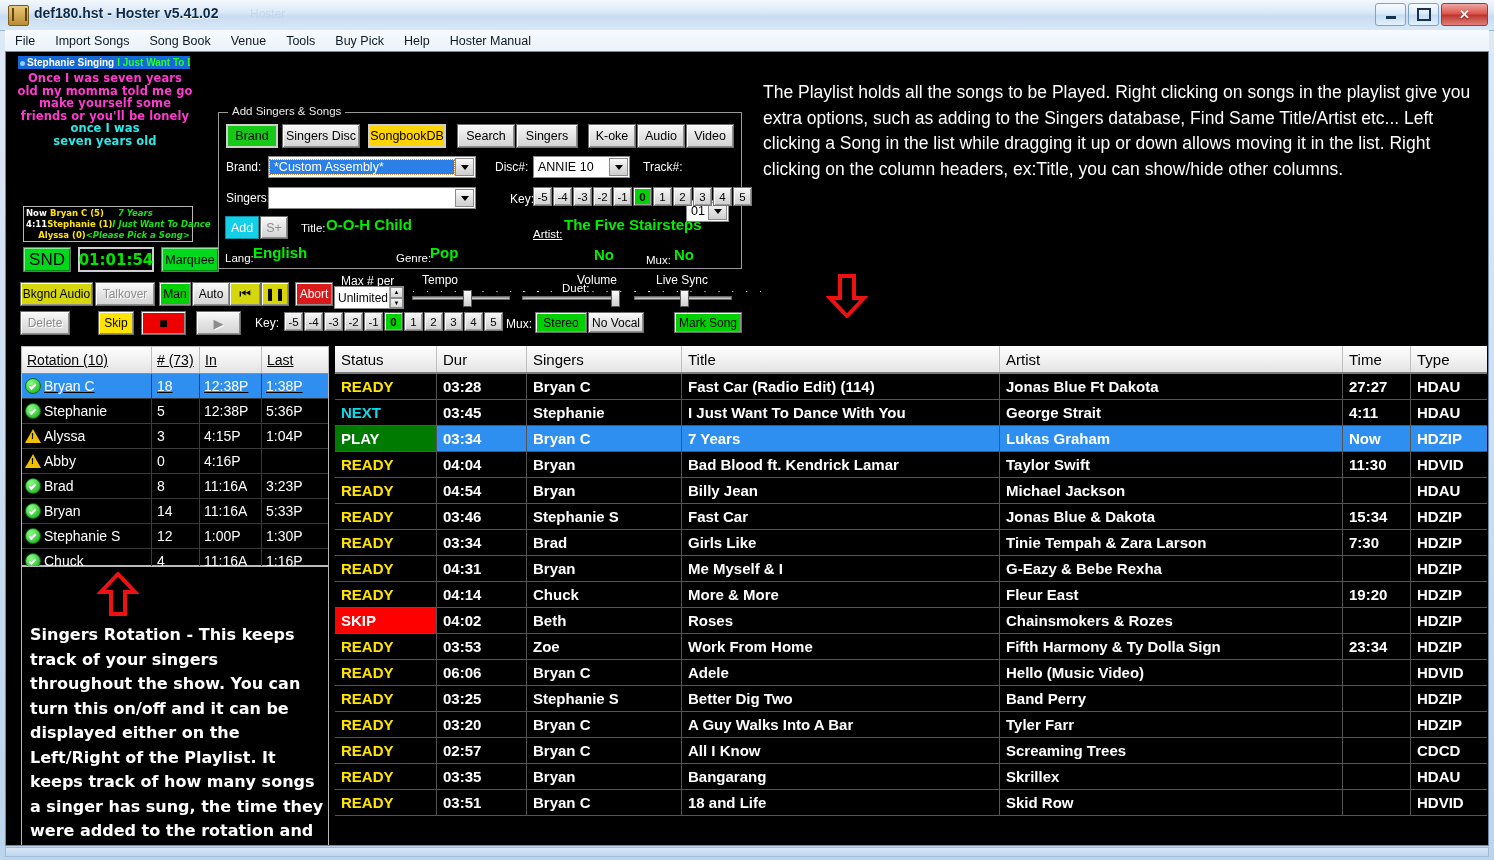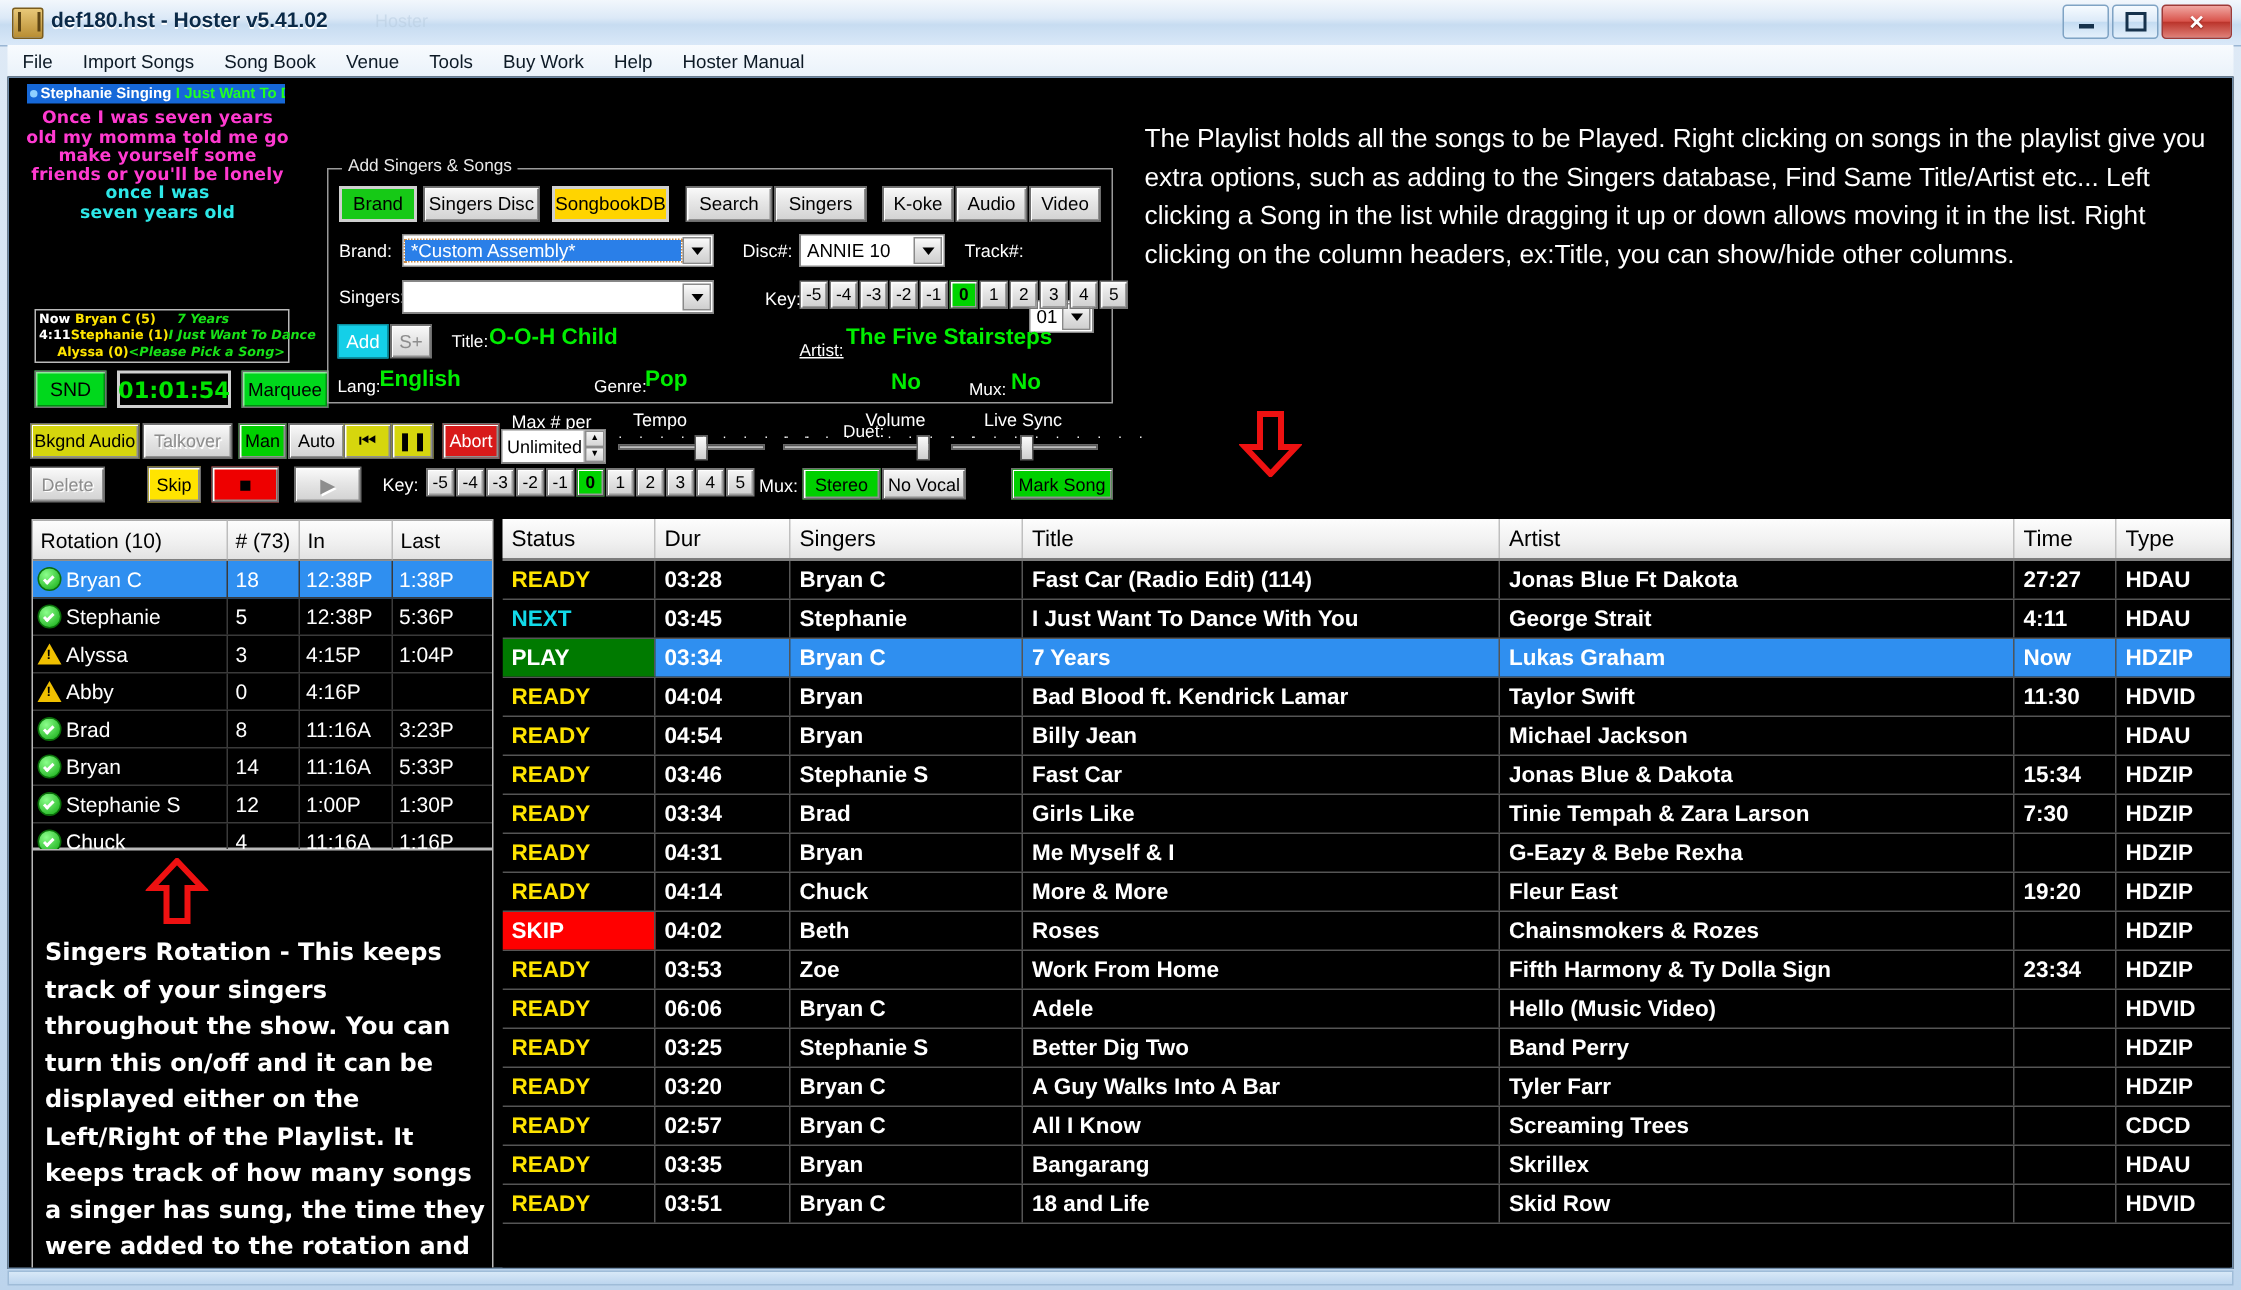--- a/index.html
+++ b/index.html
@@ -124,21 +124,21 @@
   
   .btn3d{
     border:1px solid #707070;
     box-shadow:inset 1px 1px 0 rgba(255,255,255,.55), inset -1px -1px 0 rgba(0,0,0,.35);
     box-sizing:border-box;
     display:flex;align-items:center;justify-content:center;
     font-size:12px;color:#000;
     background:linear-gradient(180deg,#f3f3f3 0%,#dcdcdc 50%,#c8c8c8 100%);
     cursor:default;user-select:none;
   }
-  .snd{position:absolute;left:17px;top:195px;width:48px;height:25px;background:#00d81c;font-weight:normal;font-size:13px;}
+  .snd{position:absolute;left:17px;top:195px;width:48px;height:25px;background:#00d81c;font-weight:normal;font-size:17px;}
   .clockbox{
     position:absolute;left:72px;top:195px;width:76px;height:25px;
     background:#000;border:2px solid #cfcfcf;box-sizing:border-box;
     display:flex;align-items:center;justify-content:center;
     color:#00e400;font-weight:bold;font-size:15px;
     font-family:"DejaVu Sans", sans-serif;
   }
   .marquee{position:absolute;left:155px;top:195px;width:58px;height:25px;background:#00d81c;font-size:12.5px;}
 
   
@@ -240,21 +240,21 @@
   }
   .spin .sb div{
     flex:1;background:linear-gradient(180deg,#f5f5f5,#d6d6d6);
     border:1px solid #8d8d8d;box-sizing:border-box;
     display:flex;align-items:center;justify-content:center;font-size:6px;
   }
 
   
   .rot{
     position:absolute;left:15px;top:294px;width:308px;height:220px;
-    border:1px solid #b9b9b9;box-sizing:border-box;background:#000;
+    border:1px solid #b9b9b9;box-sizing:border-box;background:#000;text-decoration:underline;
   }
   .rot-head{
     display:flex;height:26px;
     background:linear-gradient(180deg,#fdfdfd 0%,#efefef 60%,#e2e2e2 100%);
     border-bottom:1px solid #8e8e8e;
   }
   .rot-head div{
     font-size:14px;color:#000;display:flex;align-items:center;
     padding-left:5px;border-right:1px solid #bdbdbd;box-sizing:border-box;
   }
@@ -370,21 +370,21 @@
         </div>
     </div>
   </div>
 
   <div class="menubar">
     <div class="menu-item">File</div>
     <div class="menu-item">Import Songs</div>
     <div class="menu-item">Song Book</div>
     <div class="menu-item">Venue</div>
     <div class="menu-item">Tools</div>
-    <div class="menu-item">Buy Work</div>
+    <div class="menu-item">Buy Pick</div>
     <div class="menu-item">Help</div>
     <div class="menu-item">Hoster Manual</div>
   </div>
 
   <div class="canvas">
 
     <div class="sing-banner">
       <span class="dot"></span><span>Stephanie Singing</span><span class="song">I Just Want To Dance</span>
     </div>
 

